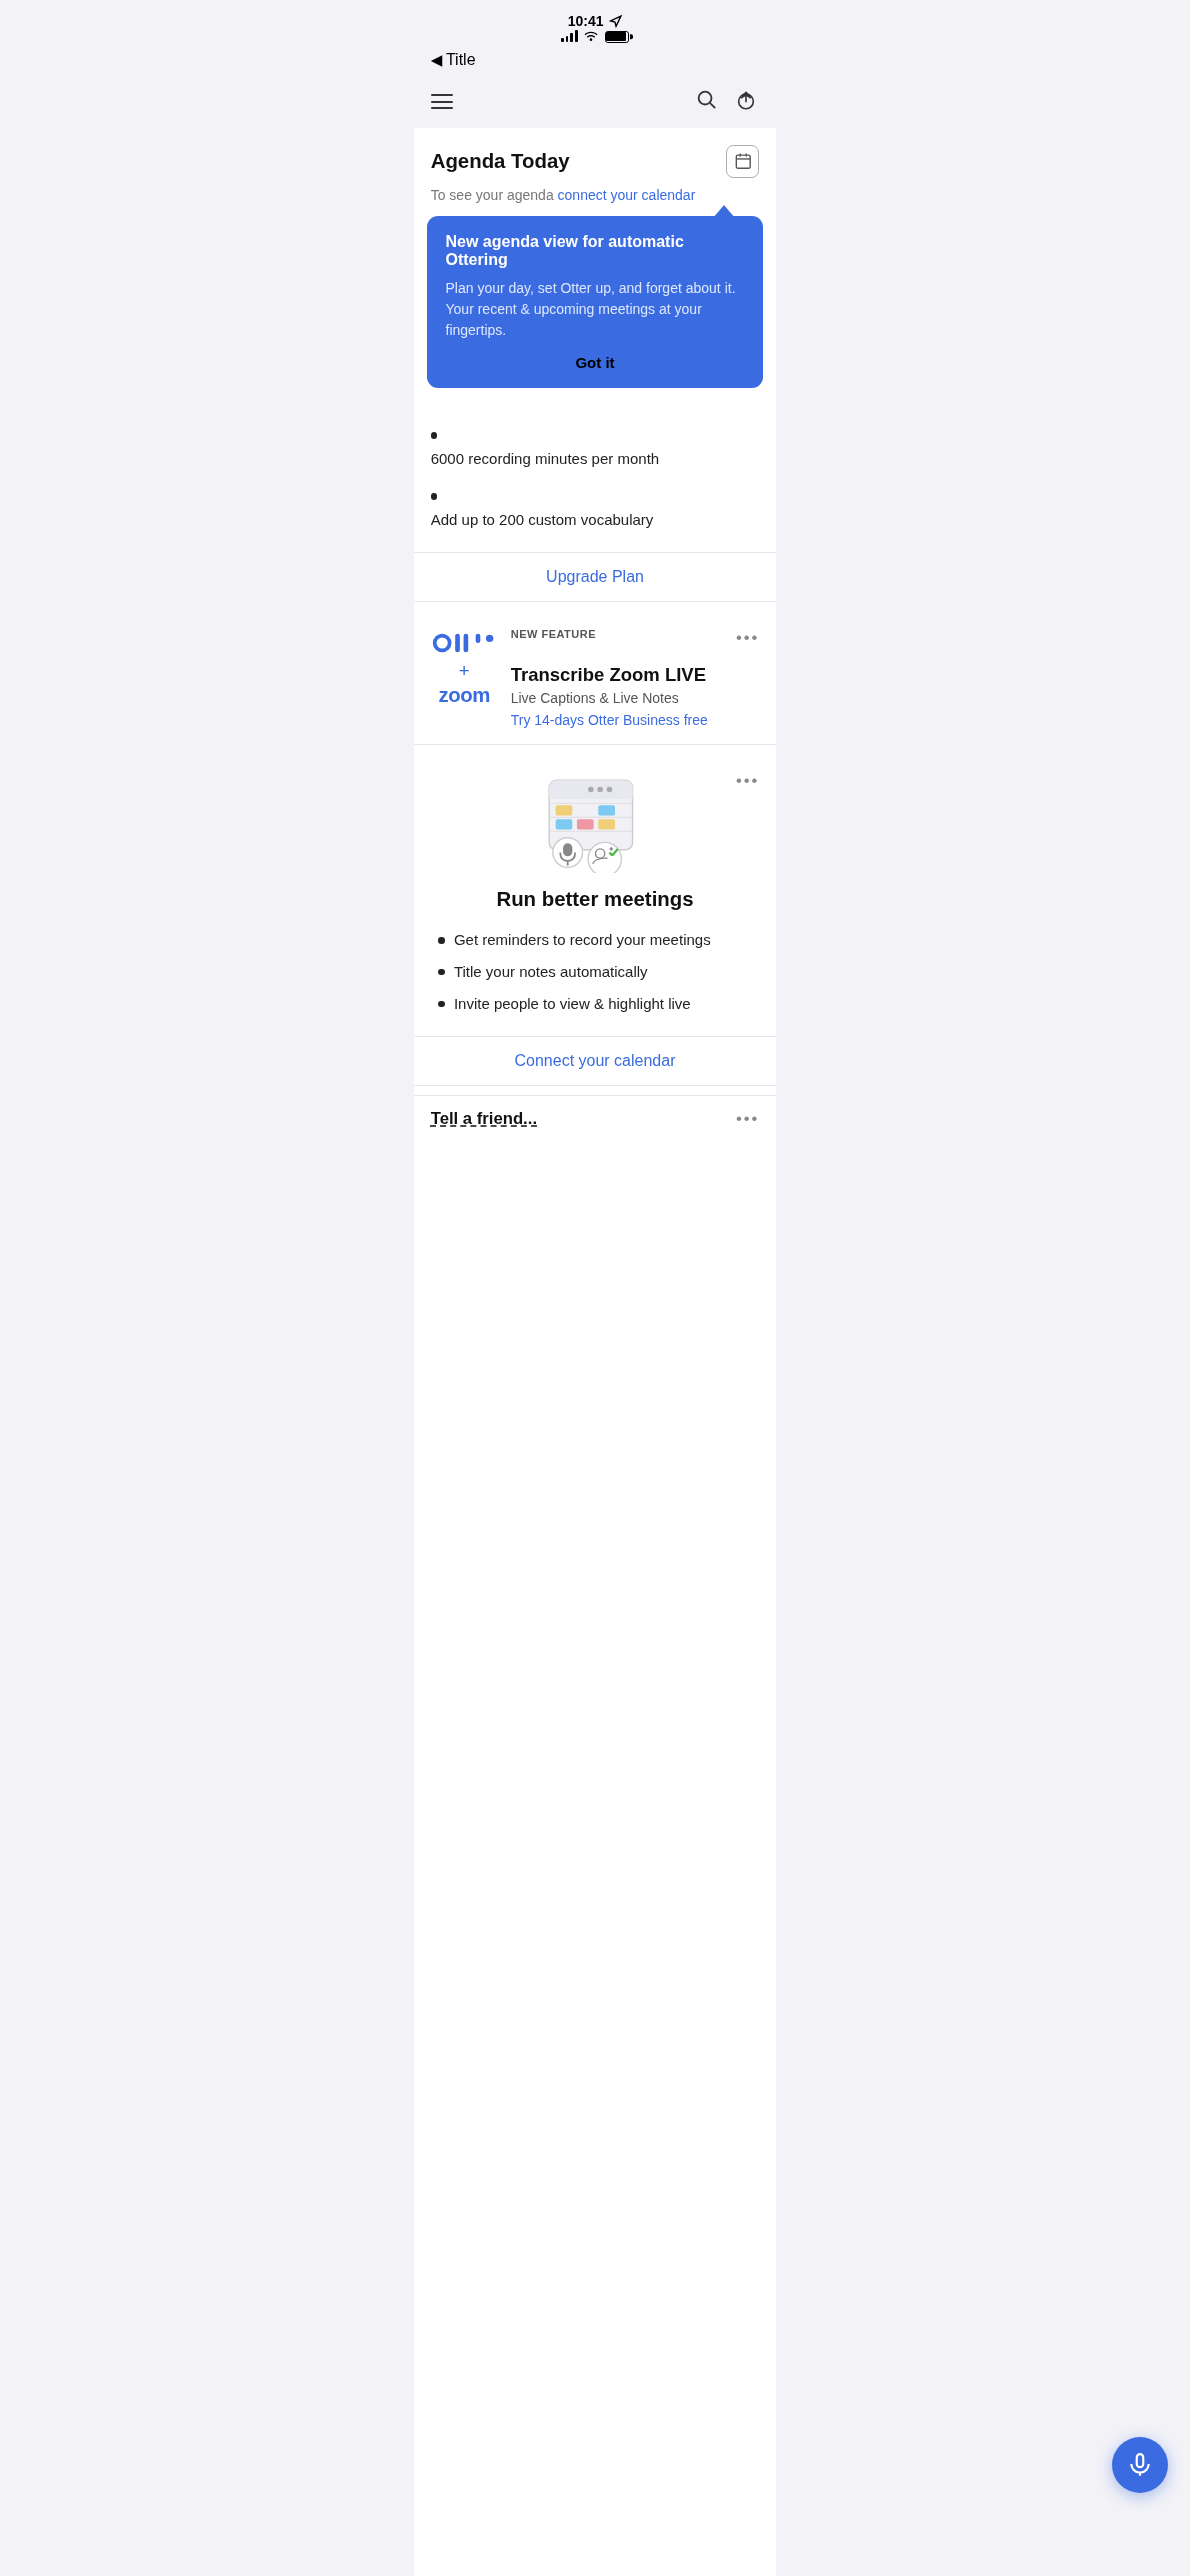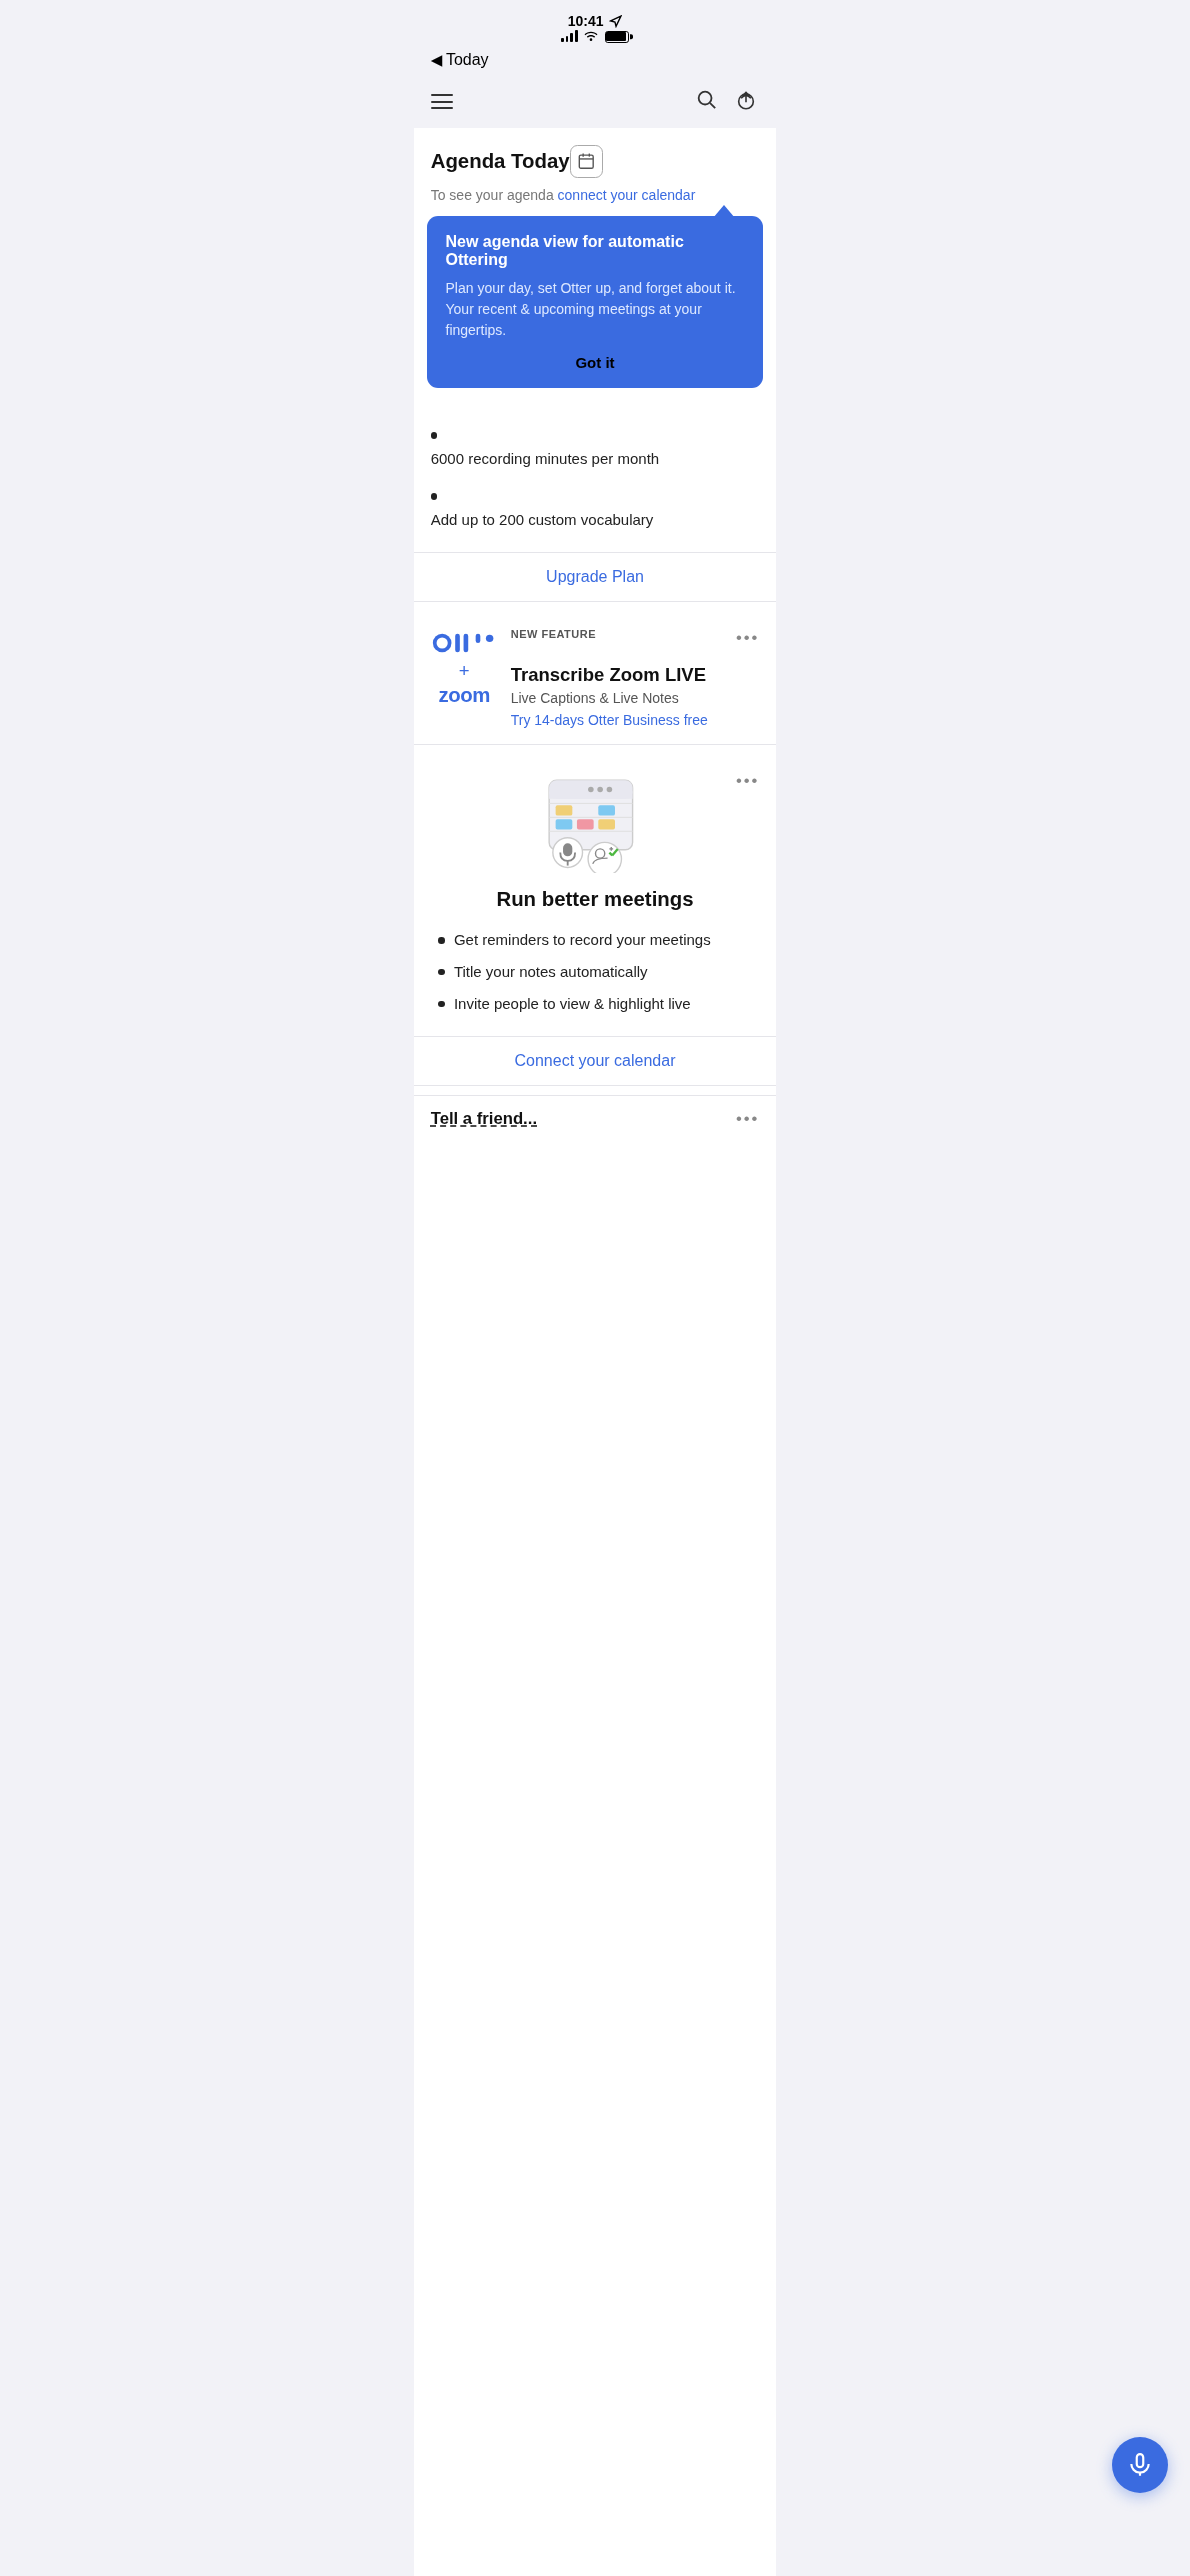--- a/index.html
+++ b/index.html
@@ -126,20 +126,21 @@
 
     
     .main-content {
       background: #fff;
       min-height: 100vh;
     }
 
     
     .agenda-header {
       display: flex;
+      justify-content: space-between;
       align-items: center;
       padding: 16.7px 16.7px 5.6px;
       background: #fff;
     }
     .agenda-title {
       font-size: 20.4px;
       font-weight: 600;
       color: #111;
     }
     .calendar-icon-btn {
@@ -421,21 +422,21 @@
       </svg>
     </span>
     <div class="battery-icon">
       <div class="battery-fill"></div>
     </div>
   </div>
 </div>
 
 <div class="nav-back">
   <span class="back-arrow">◀</span>
-  <span class="back-label">Today</span>
+  <span class="back-label">Title</span>
 </div>
 
 <div class="toolbar">
   <div class="hamburger">
     <span></span>
     <span></span>
     <span></span>
   </div>
   <div class="toolbar-right">
     <span class="toolbar-icon">

